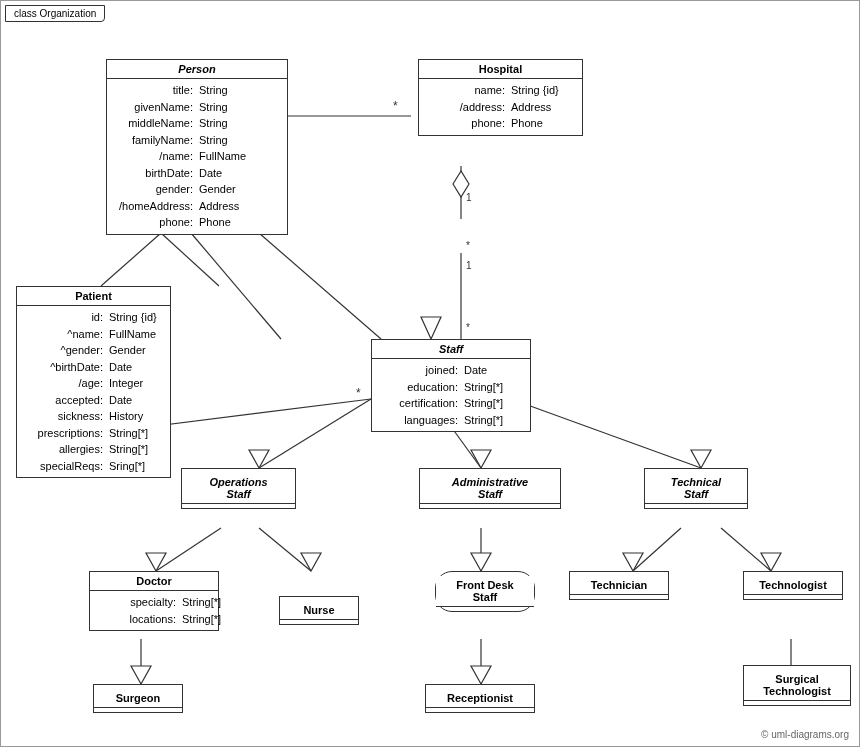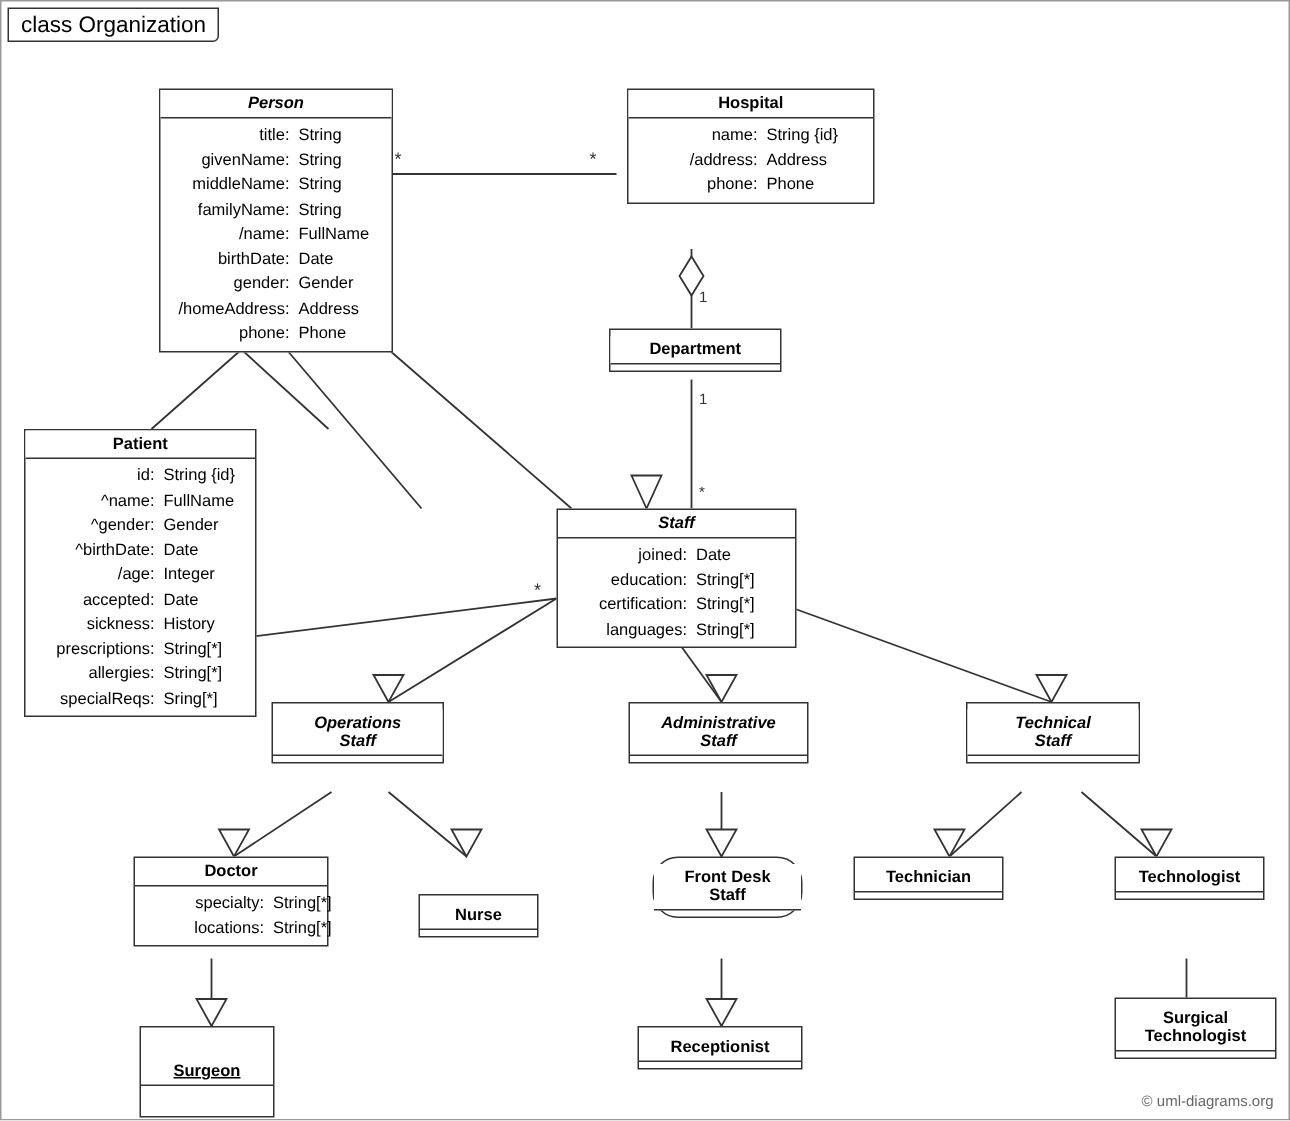--- a/index.html
+++ b/index.html
@@ -18,21 +18,21 @@
       position: relative;
       border: 1px solid #999;
       background: #fff;
     }
     .diagram-title {
       position: absolute;
       top: 4px;
       left: 4px;
       border: 1px solid #333;
       padding: 2px 8px;
-      font-size: 15px;
+      font-size: 10px;
       background: #fff;
       border-radius: 0 0 4px 0;
       text-align: right;
     }
     .uml-box {
       position: absolute;
       border: 1px solid #333;
       background: #fff;
       text-align: center;
     }
@@ -144,21 +144,21 @@
     <polygon points="480,683 470,665 490,665" fill="white" stroke="#333" stroke-width="1.2"></polygon>
 
     <line x1="790" y1="638" x2="790" y2="683" stroke="#333" stroke-width="1.2"></line>
     <polygon points="790,683 780,665 800,665" fill="white" stroke="#333" stroke-width="1.2"></polygon>
 
     <line x1="115" y1="430" x2="370" y2="398" stroke="#333" stroke-width="1.2"></line>
     <text x="120" y="438" font-size="12" fill="#333">*</text>
     <text x="355" y="396" font-size="12" fill="#333">*</text>
   </svg>
 
-  <div class="uml-box" style="left:105px; top:58px; width:156px;">
+  <div class="uml-box" style="left:105px; top:58px; width:182px;">
     <div class="title-row">Person</div>
     <div class="attrs">
       <div class="attr-row">
           <span class="attr-name">title:</span>
           <span class="attr-type">String</span>
         </div>
       <div class="attr-row">
           <span class="attr-name">givenName:</span>
           <span class="attr-type">String</span>
         </div>
@@ -250,23 +250,20 @@
           <span class="attr-name">allergies:</span>
           <span class="attr-type">String[*]</span>
         </div>
       <div class="attr-row">
           <span class="attr-name">specialReqs:</span>
           <span class="attr-type">Sring[*]</span>
         </div>
     </div>
   </div>
 
-  <div class="uml-box" style="left:405px; top:218px; width:115px; padding: 4px 0;">
-    <div class="title-row normal">Department</div>
-  </div>
 
   <div class="uml-box" style="left:370px; top:338px; width:160px;">
     <div class="title-row">Staff</div>
     <div class="attrs">
       <div class="attr-row">
           <span class="attr-name">joined:</span>
           <span class="attr-type">Date</span>
         </div>
       <div class="attr-row">
           <span class="attr-name">education:</span>
@@ -282,27 +279,27 @@
         </div>
     </div>
   </div>
 
   <div class="uml-box" style="left:180px; top:467px; width:115px; padding:4px 0;">
     <div class="title-row">
       <em>Operations<br>Staff</em>
     </div>
   </div>
 
-  <div class="uml-box" style="left:418px; top:467px; width:120px; padding:4px 0;">
+  <div class="uml-box" style="left:418px; top:467px; width:142px; padding:4px 0;">
     <div class="title-row">
       <em>Administrative<br>Staff</em>
     </div>
   </div>
 
-  <div class="uml-box" style="left:643px; top:467px; width:116px; padding:4px 0;">
+  <div class="uml-box" style="left:643px; top:467px; width:104px; padding:4px 0;">
     <div class="title-row">
       <em>Technical<br>Staff</em>
     </div>
   </div>
 
   <div class="uml-box" style="left:88px; top:570px; width:130px;">
     <div class="title-row normal">Doctor</div>
     <div class="attrs">
       <div class="attr-row">
           <span class="attr-name">specialty:</span>
@@ -324,21 +321,21 @@
   </div>
 
   <div class="uml-box" style="left:568px; top:570px; width:100px; padding:4px 0;">
     <div class="title-row normal">Technician</div>
   </div>
 
   <div class="uml-box" style="left:742px; top:570px; width:100px; padding:4px 0;">
     <div class="title-row normal">Technologist</div>
   </div>
 
-  <div class="uml-box" style="left:92px; top:683px; width:90px; padding:20px 0;text-decoration:underline;">
+  <div class="uml-box" style="left:92px; top:683px; width:90px; padding:4px 0;">
     <div class="title-row normal">Surgeon</div>
   </div>
 
   <div class="uml-box" style="left:424px; top:683px; width:110px; padding:4px 0;">
     <div class="title-row normal">Receptionist</div>
   </div>
 
   <div class="uml-box" style="left:742px; top:664px; width:108px; padding:4px 0;">
     <div class="title-row normal">Surgical<br>Technologist</div>
   </div>

